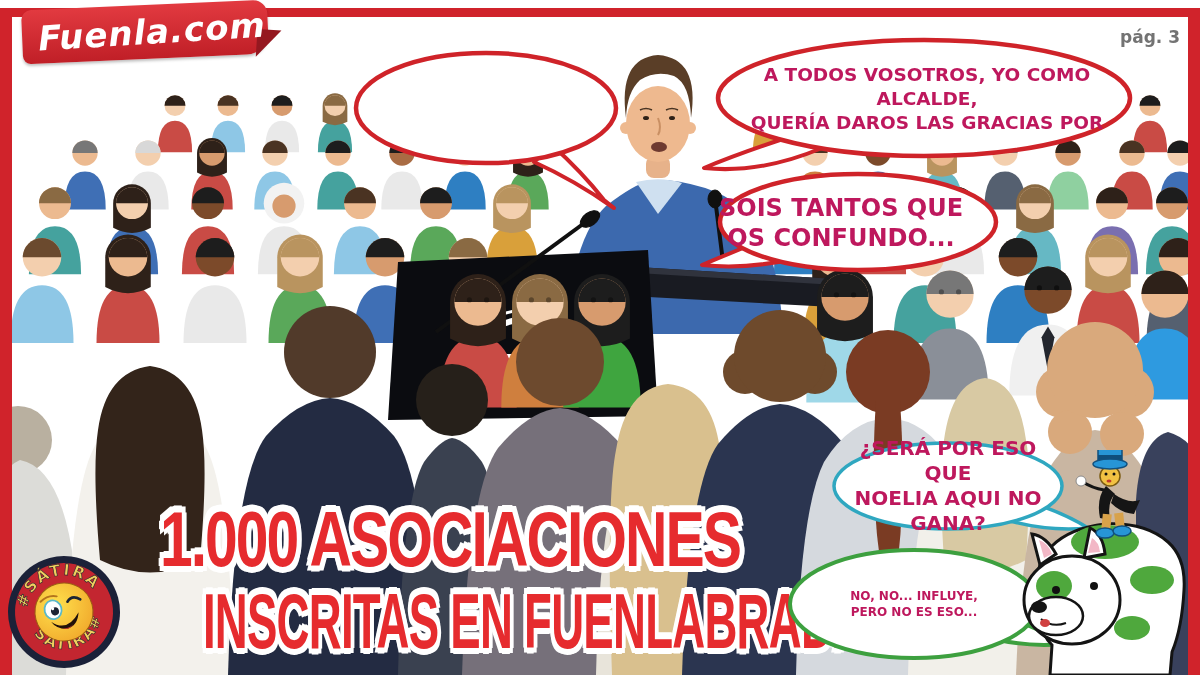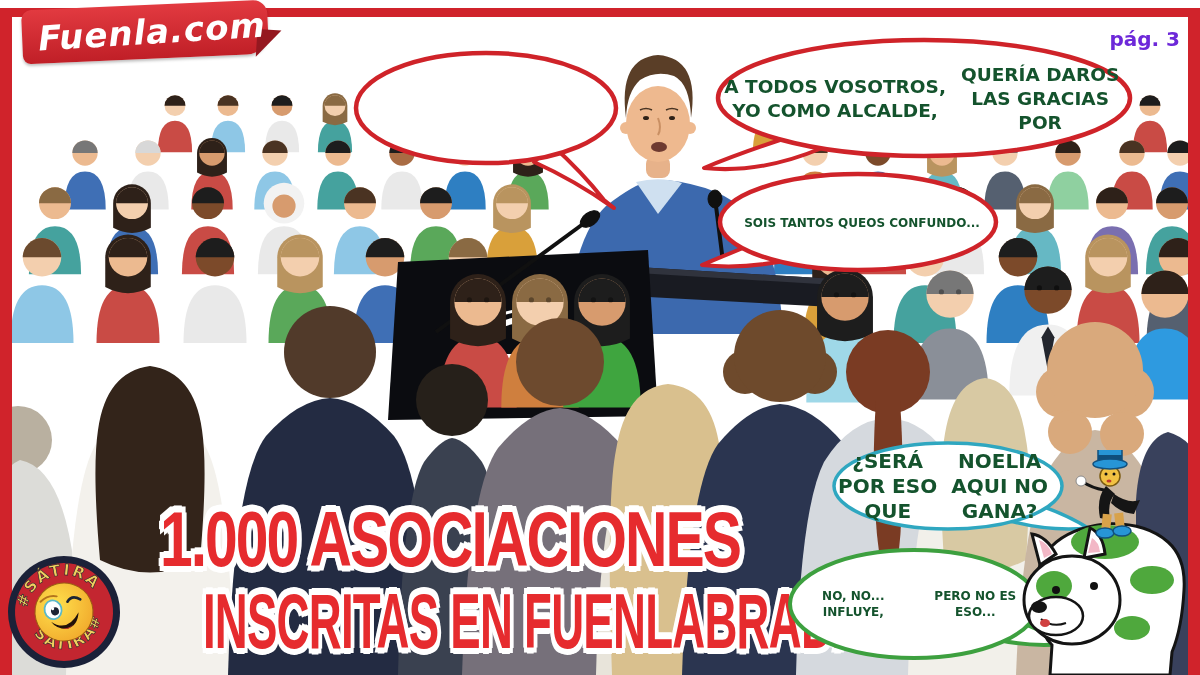--- a/index.html
+++ b/index.html
@@ -14,47 +14,47 @@
 
   
   .ribbon{position:absolute;left:22px;top:5px;width:246px;height:54px;z-index:8;
           background:linear-gradient(180deg,#e23a40,#c01f27);
           border-radius:10px 14px 22px 8px;transform:rotate(-2.5deg);
           box-shadow:0 2px 3px rgba(0,0,0,.25);display:flex;align-items:center}
   .ribbon .curl{position:absolute;right:-12px;bottom:-4px;width:0;height:0;
           border-top:28px solid #951820;border-right:24px solid transparent;transform:rotate(6deg)}
   .brand{color:#fff;font-size:34px;font-weight:bold;font-style:italic;letter-spacing:1px;
          padding-left:16px;transform:rotate(-1deg)}
-  .pagenum{position:absolute;right:20px;top:27px;z-index:8;font-size:20px;font-weight:bold;color:#6d28d9}
+  .pagenum{position:absolute;right:20px;top:27px;z-index:8;font-size:17px;font-weight:bold;color:#737373}
 
   
   #scene{position:absolute;left:0;top:0;z-index:2}
   #mascots{position:absolute;left:1010px;top:450px;z-index:5}
 
   
   .hl{position:absolute;z-index:4;font-family:"Liberation Sans",sans-serif;font-weight:bold;
       color:#e62b2e;white-space:nowrap;text-align:center;
       text-shadow:-4px -4px 0 #fff,4px -4px 0 #fff,-4px 4px 0 #fff,4px 4px 0 #fff,
                   -5px 0 0 #fff,5px 0 0 #fff,0 -5px 0 #fff,0 5px 0 #fff}
   .hl1{left:140px;top:494px;width:620px;font-size:60px;letter-spacing:-2px;
        transform:scale(.98,1.3);transform-origin:center top}
   .hl2{left:128px;top:576px;width:624px;font-size:60px;letter-spacing:-1px;
        transform:scale(.76,1.3);transform-origin:center top}
 
   
   .bubble{position:absolute;z-index:5}
   .bubble svg{position:absolute;left:0;top:0;overflow:visible}
-  .bubble .txt{position:absolute;display:flex;flex-direction:row;align-items:center;
-               justify-content:center;font-weight:bold;color:#14532d;text-align:center}
+  .bubble .txt{position:absolute;display:flex;flex-direction:column;align-items:center;
+               justify-content:center;font-weight:bold;color:#be185d;text-align:center}
   #b1{left:352px;top:50px;width:300px;height:130px}
   #b1 .txt{left:8px;top:6px;width:252px;height:106px;font-size:13.5px;line-height:1.28}
   #b2{left:702px;top:36px;width:432px;height:142px}
   #b2 .txt{left:20px;top:8px;width:410px;height:110px;font-size:18.5px;line-height:1.3}
   #b3{left:698px;top:170px;width:302px;height:112px}
-  #b3 .txt{left:28px;top:8px;width:272px;height:90px;font-size:12px;line-height:1.25}
+  #b3 .txt{left:7px;top:8px;width:272px;height:90px;font-size:24px;line-height:1.25}
   #b4{left:828px;top:440px;width:268px;height:100px}
   #b4 .txt{left:8px;top:6px;width:224px;height:80px;font-size:20px;line-height:1.25}
   #b5{left:786px;top:546px;width:290px;height:124px}
   #b5 .txt{left:6px;top:8px;width:244px;height:102px;font-size:12px;line-height:1.3}
 
   
   #badge{position:absolute;left:4px;top:552px;z-index:8;transform:rotate(-15deg)}
 </style>
 </head>
 <body>

